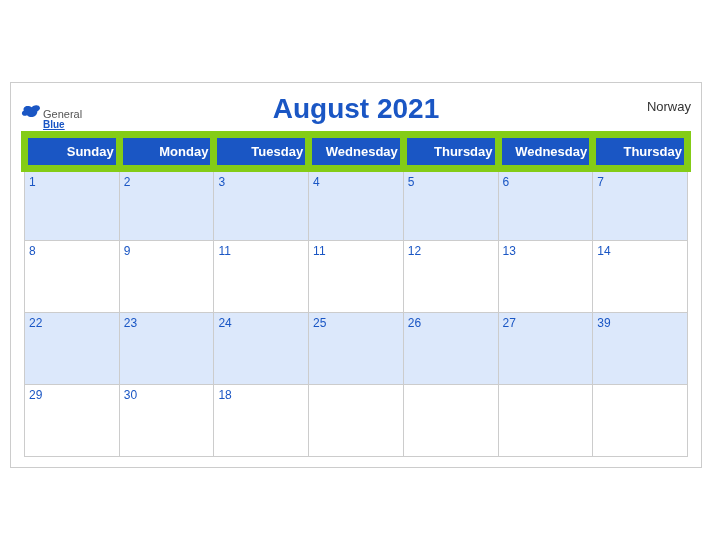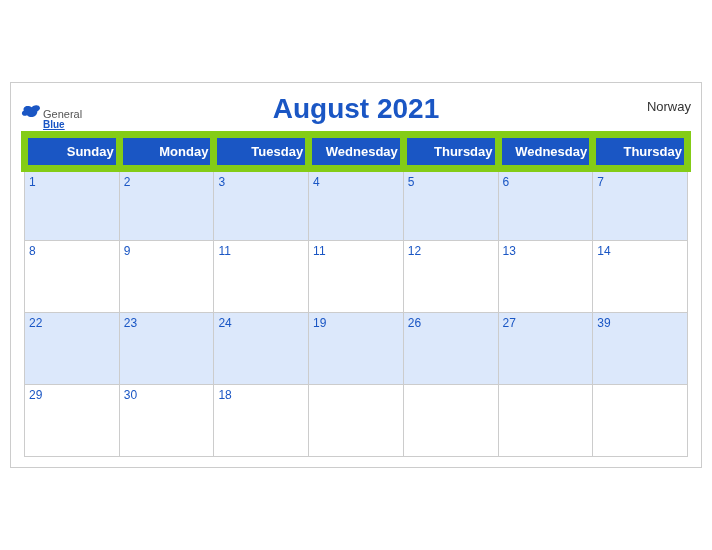--- a/index.html
+++ b/index.html
@@ -153,21 +153,21 @@
           <td><span class="day-num">11</span></td>
           <td><span class="day-num">11</span></td>
           <td><span class="day-num">12</span></td>
           <td><span class="day-num">13</span></td>
           <td><span class="day-num">14</span></td>
         </tr>
         <tr>
           <td><span class="day-num">22</span></td>
           <td><span class="day-num">23</span></td>
           <td><span class="day-num">24</span></td>
-          <td><span class="day-num">19</span></td>
+          <td><span class="day-num">25</span></td>
           <td><span class="day-num">26</span></td>
           <td><span class="day-num">27</span></td>
           <td><span class="day-num">39</span></td>
         </tr>
         <tr>
           <td><span class="day-num">29</span></td>
           <td><span class="day-num">30</span></td>
           <td><span class="day-num">18</span></td>
           <td class="empty-cell" style="background: rgb(255, 255, 255);"></td>
           <td class="empty-cell" style="background: rgb(255, 255, 255);"></td>

